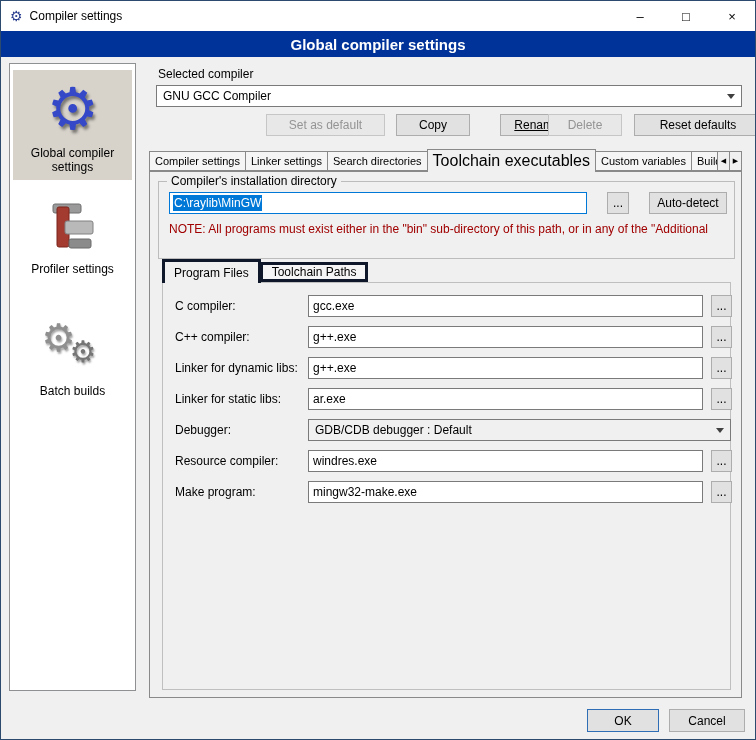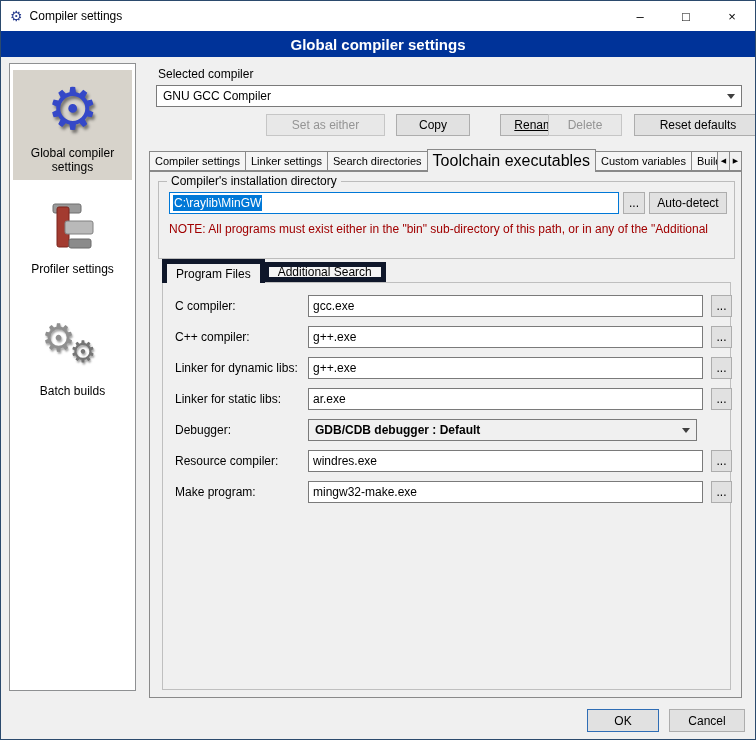--- a/index.html
+++ b/index.html
@@ -114,54 +114,54 @@
   }
 
   
   .groupbox {
     position: absolute; left: 8px; top: 9px; width: 577px; height: 78px;
     border: 1px solid #bcbcbc;
   }
   .groupbox-legend {
     position: absolute; top: -8px; left: 8px; background: #f0f0f0; padding: 0 4px;
   }
-  .dir-row { position: absolute; left: 10px; right: 7px; top: 10px; display: flex; gap: 4px; align-items: center; }
+  .dir-row { position: absolute; left: 10px; right: 7px; top: 10px; display: flex; gap: 20px; align-items: center; }
   .path-input {
     flex: 1; height: 22px; border: 1px solid #0078d7; background: #fff;
     display: flex; align-items: center; padding: 0 3px; overflow: hidden; white-space: nowrap;
     cursor: text;
   }
   .sel-text { background: #0078d7; color: #fff; padding: 1px 1px; }
   .browse-btn { width: 22px; flex-shrink: 0; }
   .autodetect-btn { width: 78px; flex-shrink: 0; }
   .dir-note {
     position: absolute; left: 10px; right: 3px; top: 40px;
     color: #a00000; white-space: nowrap; overflow: hidden;
   }
 
   
   .inner-tabbar {
     position: absolute; left: 12px; top: 87px; height: 24px;
     display: flex; align-items: flex-end; z-index: 2;
   }
   .inner-tab {
-    padding: 0 9px; border: 5px solid #0f172a; background: #f5f5f5; height: 20px;
+    padding: 0 9px; border: 3px solid #0f172a; background: #f5f5f5; height: 20px;
     display: flex; align-items: center; margin-right: -1px; margin-bottom: 1px; white-space: nowrap;
   }
   .inner-tab.active { height: 24px; margin-bottom: 0; background: #f0f0f0; border-bottom: none; z-index: 3; }
   .inner-panel {
     position: absolute; left: 12px; top: 110px; width: 569px; height: 408px;
     border: 1px solid #bfbfbf; background: #f0f0f0; z-index: 1;
     display: flex; flex-direction: column; gap: 9px; padding: 12px 2px 0 12px;
   }
   .field-row { display: flex; align-items: center; height: 22px; flex-shrink: 0; }
   .field-label { width: 133px; flex-shrink: 0; }
   .row-input { width: 395px; flex-shrink: 0; }
   .row-browse { width: 21px; margin-left: 8px; flex-shrink: 0; }
-  .debugger-combo { width: 389px; flex-shrink: 0; font-weight: bold; }
+  .debugger-combo { width: 423px; flex-shrink: 0; }
 
   
   .b-ok     { position: absolute; left: 586px; top: 708px; width: 72px; height: 23px; border: 1px solid #2f6db5; }
   .b-cancel { position: absolute; left: 668px; top: 708px; width: 76px; height: 23px; }
 </style>
 </head>
 <body>
 
 <div class="titlebar">
   <span class="app-icon">⚙</span>
@@ -199,21 +199,21 @@
     <span class="side-label">Batch builds</span>
   </div>
 </div>
 
 <div class="lbl-selected">Selected compiler</div>
 <div class="combo compiler-combo">
   <span class="combo-text">GNU GCC Compiler</span>
   <span class="combo-arrow"></span>
 </div>
 
-<div class="btn disabled b-setdefault">Set as either</div>
+<div class="btn disabled b-setdefault">Set as default</div>
 <div class="btn b-copy">Copy</div>
 <div class="btn b-rename">Rename</div>
 <div class="btn disabled b-delete">Delete</div>
 <div class="btn b-reset">Reset defaults</div>
 
 <div class="tabbar">
   <div class="tab">Compiler settings</div>
   <div class="tab">Linker settings</div>
   <div class="tab">Search directories</div>
   <div class="tab active">Toolchain executables</div>
@@ -234,21 +234,21 @@
         <span class="sel-text">C:\raylib\MinGW</span>
       </div>
       <div class="btn browse-btn">...</div>
       <div class="btn autodetect-btn">Auto-detect</div>
     </div>
     <div class="dir-note">NOTE: All programs must exist either in the "bin" sub-directory of this path, or in any of the "Additional</div>
   </div>
 
   <div class="inner-tabbar">
     <div class="inner-tab active">Program Files</div>
-    <div class="inner-tab">Additional Search</div>
+    <div class="inner-tab">Toolchain Paths</div>
   </div>
 
   <div class="inner-panel">
 
     <div class="field-row">
       <span class="field-label">C compiler:</span>
       <input class="text-input row-input" value="gcc.exe" style="">
       <div class="btn row-browse">...</div>
     </div>
 

